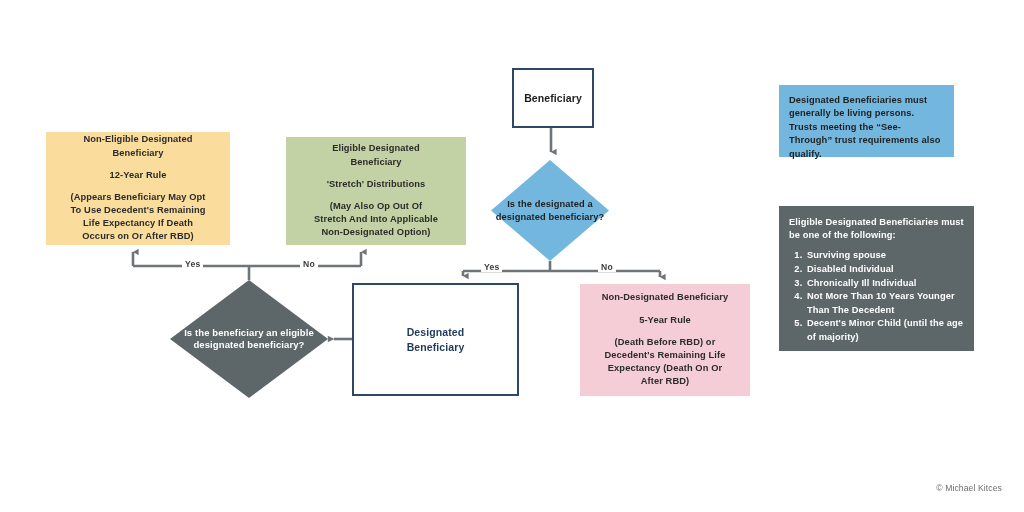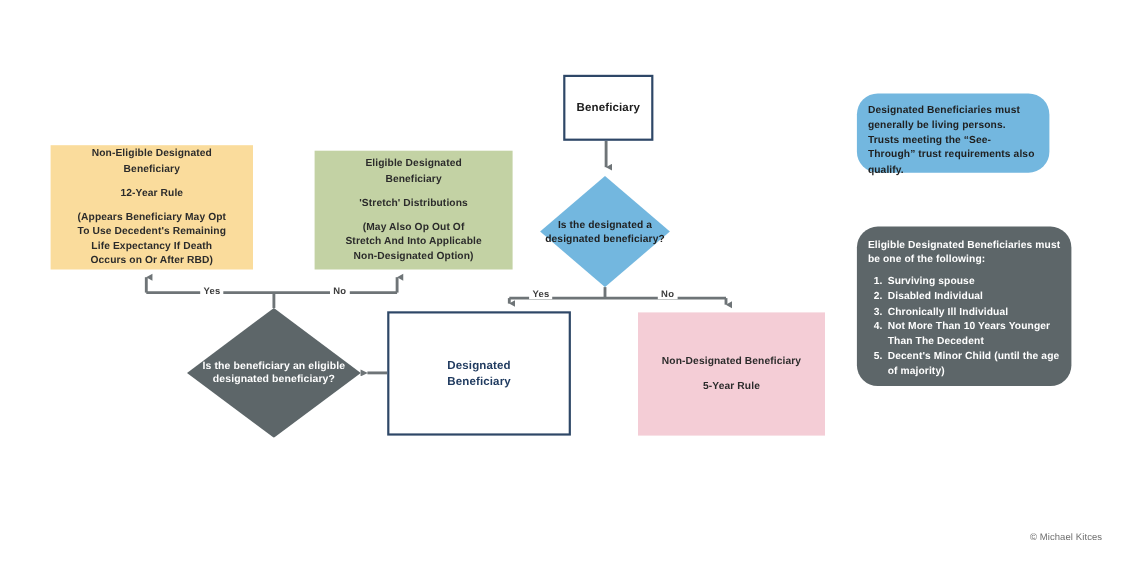--- a/index.html
+++ b/index.html
@@ -75,21 +75,20 @@
     line-height: 1.42;
     padding: 24px 8px;
   }
 
   
   .note {
     position: absolute;
     box-sizing: border-box;
     font-weight: bold;
     letter-spacing: .1px;
-    border-radius: 19px;
   }
   .note-blue {
     left: 779px; top: 85px; width: 175px; height: 72px;
     background: #73b7df;
     color: #1f1f1f;
     font-size: 9.3px;
     line-height: 1.45;
     padding: 9px 10px;
   }
   .note-gray {
@@ -321,20 +320,26 @@
     </p>
   </div>
 
   <div class="node box-nondesignated">
     <p class="para">
       <span class="line">Non-Designated Beneficiary</span>
     </p>
     <p class="para">
       <span class="line">5-Year Rule</span>
     </p>
+    <p class="para">
+      <span class="line">(Death Before RBD) or</span>
+      <span class="line">Decedent's Remaining Life</span>
+      <span class="line">Expectancy (Death On Or</span>
+      <span class="line">After RBD)</span>
+    </p>
   </div>
 
   <div class="edge-label lbl-yes-gray">Yes</div>
   <div class="edge-label lbl-no-gray">No</div>
   <div class="edge-label lbl-yes-blue">Yes</div>
   <div class="edge-label lbl-no-blue">No</div>
 
   <div class="note note-blue">
     <span>Designated Beneficiaries must generally be living persons. Trusts meeting the “See-Through” trust requirements also qualify.</span>
   </div>

